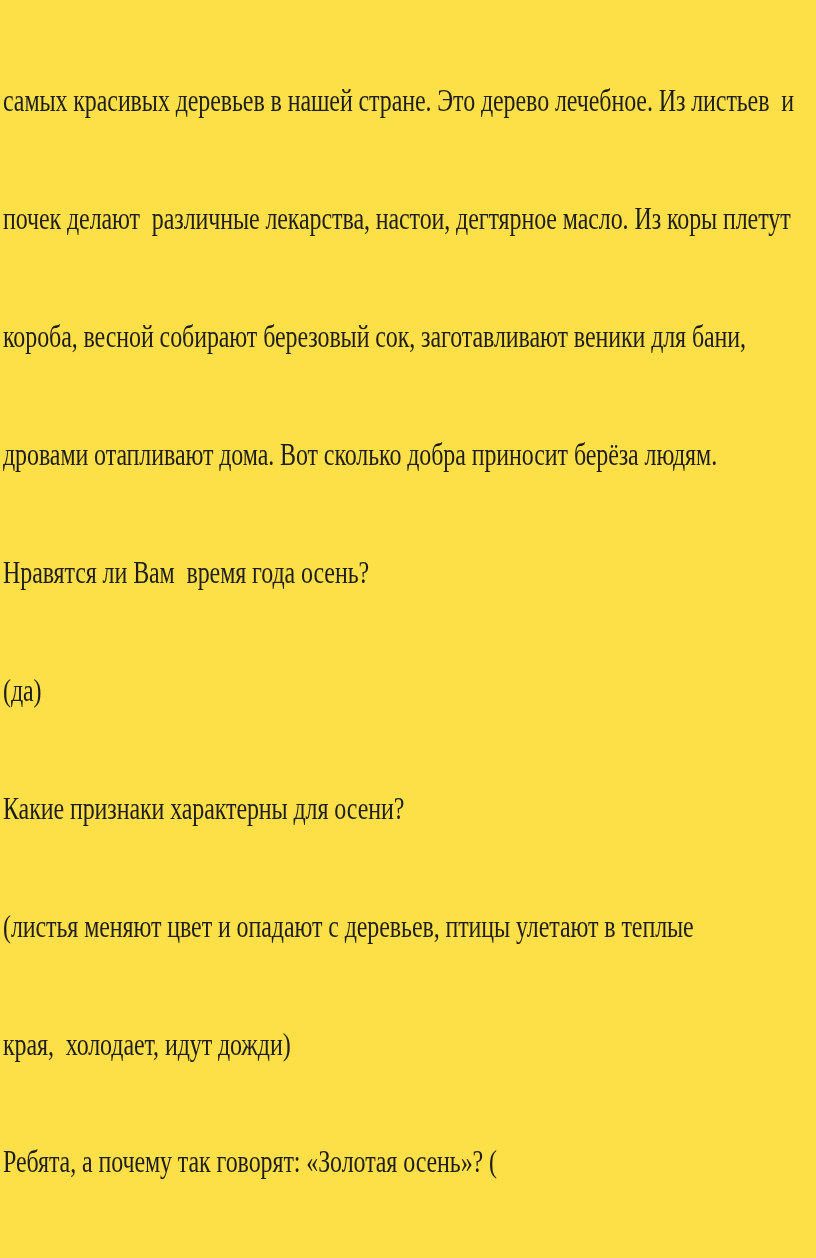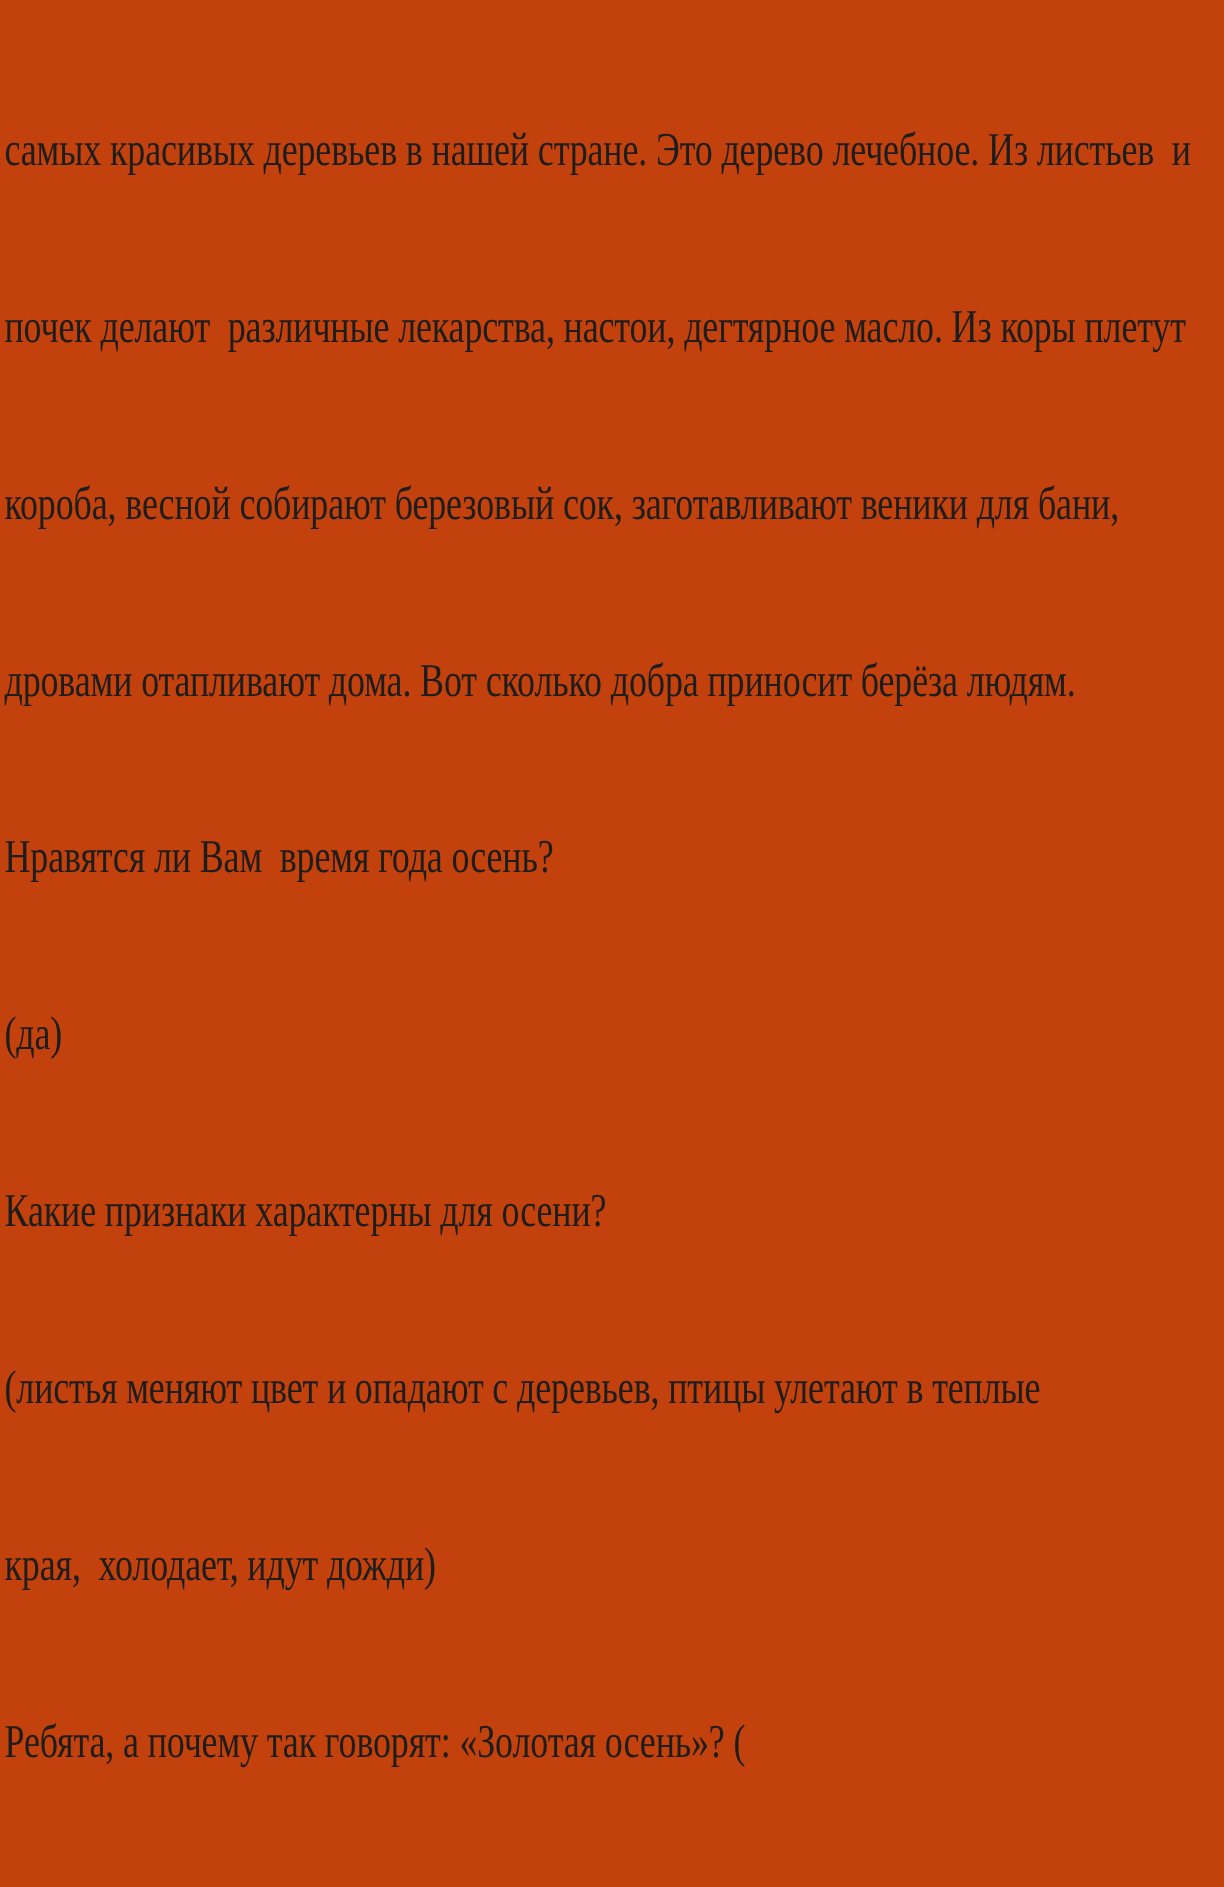--- a/index.html
+++ b/index.html
@@ -8,21 +8,21 @@
   }
   body {
     width: 816px;
     height: 1258px;
     background: #fefefe;
     overflow: hidden;
   }
   .page {
     width: 816px;
     height: 1258px;
-    background: #c2410c;
+    background: #fde047;
     overflow: hidden;
   }
   
   .text-block {
     transform: scaleY(1.31);
     transform-origin: 0 0;
     padding: 2px 6px 0 3px;
     font-family: "Liberation Serif", "DejaVu Serif", serif;
     font-size: 24px;
     line-height: 30px;

